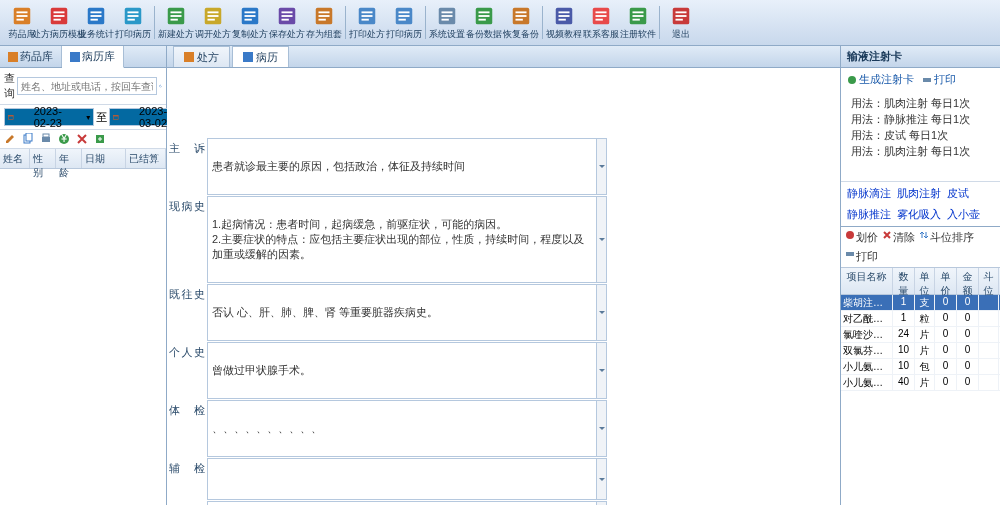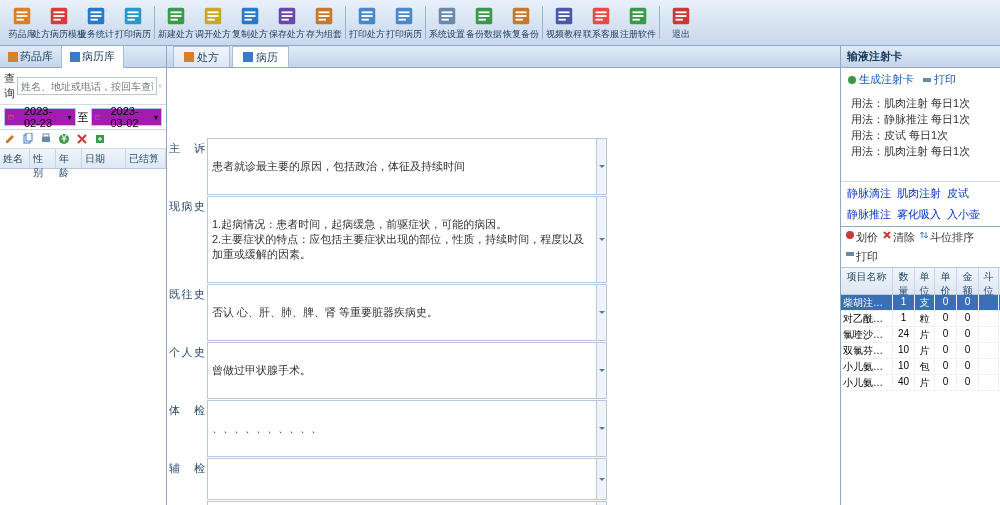--- a/index.html
+++ b/index.html
@@ -12,21 +12,21 @@
 .main{display:flex;height:459px}
 .left-panel{width:167px;background:#fff;border-right:1px solid #8faac7;display:flex;flex-direction:column}
 .panel-tabs{height:22px;background:linear-gradient(#e0ebf7,#c3d5ea);border-bottom:1px solid #8faac7;display:flex}
 .panel-tab{padding:3px 8px;font-size:11px;color:#1a3a5a;cursor:pointer;border-right:1px solid #a8bed6;display:flex;align-items:center;gap:2px}
 .panel-tab.active{background:#fff;border-bottom:1px solid #fff;margin-bottom:-1px}
 .panel-tab svg{width:10px;height:10px}
 .search-bar{padding:3px 4px;border-bottom:1px solid #d0dae7;display:flex;align-items:center;gap:2px}
 .search-bar span{color:#333}
 .search-bar input{flex:1;border:1px solid #b5c8de;height:18px;padding:0 3px;font-size:10px;color:#888}
 .date-bar{padding:3px 4px;border-bottom:1px solid #d0dae7;display:flex;align-items:center;gap:2px}
-.date-box{border:1px solid #b5c8de;height:18px;padding:0 3px;display:flex;align-items:center;gap:10px;background:#a21caf}
+.date-box{border:1px solid #b5c8de;height:18px;padding:0 3px;display:flex;align-items:center;gap:20px;background:#0369a1}
 .icon-row{padding:3px 4px;border-bottom:1px solid #d0dae7;display:flex;gap:6px}
 .icon-row svg{width:12px;height:12px;cursor:pointer}
 .grid-hdr{display:flex;background:linear-gradient(#f0f5fb,#dde7f3);border-bottom:1px solid #b8c8dc;height:20px}
 .grid-hdr span{padding:3px 3px;border-right:1px solid #c8d4e4;font-size:10px;color:#2a4a6a}
 .center-panel{flex:1;background:#d9e5f3;display:flex;flex-direction:column}
 .center-tabs{height:22px;background:linear-gradient(#e0ebf7,#c3d5ea);border-bottom:1px solid #8faac7;display:flex;padding-left:6px}
 .ctab{padding:3px 10px;font-size:11px;color:#1a3a5a;cursor:pointer;border:1px solid #a8bed6;border-bottom:none;margin-right:2px;background:linear-gradient(#f0f5fb,#dde7f3);display:flex;align-items:center;gap:3px}
 .ctab.active{background:#fff}
 .ctab svg{width:10px;height:10px}
 .center-body{flex:1;background:#fff;padding:70px 0 0 0;display:flex;align-items:flex-start;overflow:auto}

